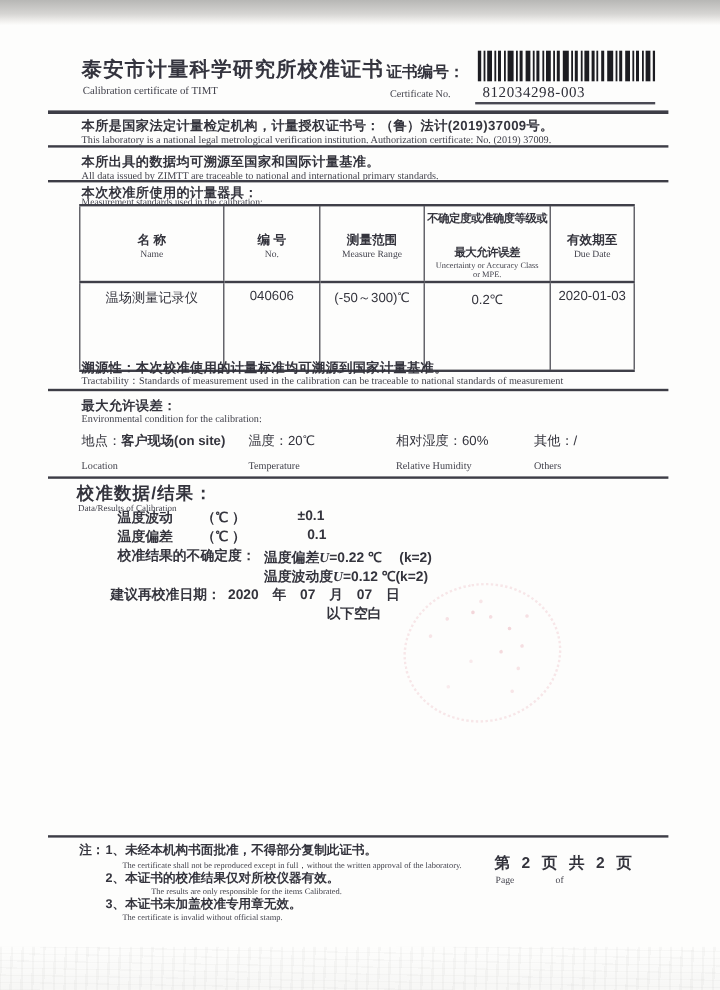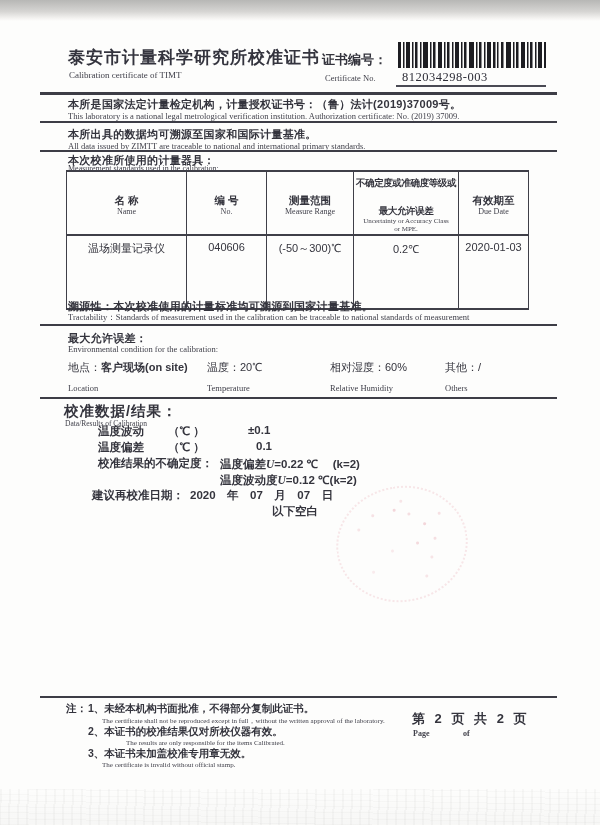--- a/index.html
+++ b/index.html
@@ -59,21 +59,21 @@
   .env-en{font-size:8.5px;}
   
   .res-head{font-size:14.5px;font-weight:700;letter-spacing:1px;}
   .res-en{font-size:7.5px;}
   .res-line{position:absolute;font-size:11.5px;font-weight:600;white-space:nowrap;}
   .u{font-style:italic;font-family:"Liberation Serif",serif;font-weight:600;}
   
   .note-cn{font-size:10.5px;font-weight:600;white-space:nowrap;}
   .note-en{font-size:7px;white-space:nowrap;}
   .page-cn{font-size:13px;font-weight:700;letter-spacing:3px;}
-  .page-en{font-size:8px;font-weight:bold;}
+  .page-en{font-size:8px;}
   .barcode-num-line{position:absolute;background:#4a4a54;}
 </style>
 </head>
 <body>
 
 <div class="topband"></div>
 
 <div class="abs title-cn" style="left:68px;top:46px;">泰安市计量科学研究所校准证书</div>
 <div class="abs title-en en" style="left:69px;top:70px;">Calibration certificate of TIMT</div>
 

